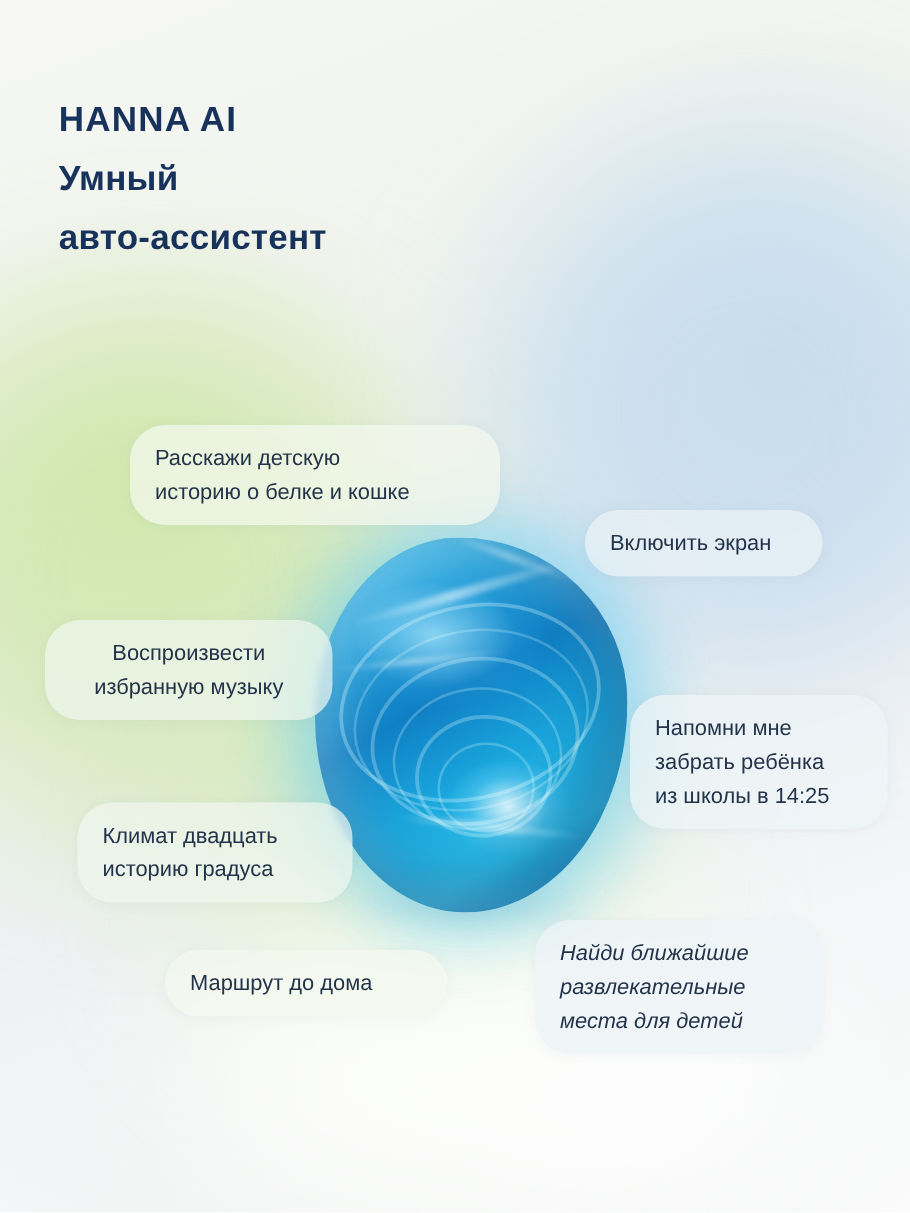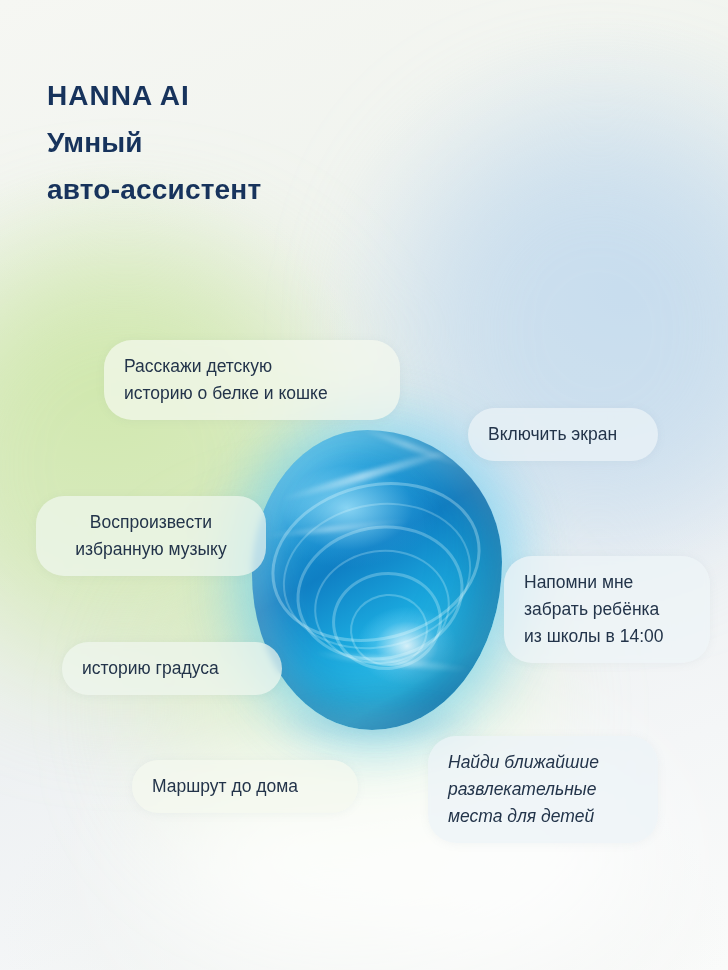--- a/index.html
+++ b/index.html
@@ -205,24 +205,25 @@
   </div>
 
   <div class="chip g2 chip-3">
     <span class="line">Воспроизвести</span>
     <span class="line">избранную музыку</span>
   </div>
 
   <div class="chip g4 chip-4">
     <span class="line">Напомни мне</span>
     <span class="line">забрать ребёнка</span>
-    <span class="line">из школы в 14:00</span>
+    <span class="line">из школы в 14:25</span>
   </div>
 
   <div class="chip g2 chip-5">
+    <span class="line">Климат двадцать</span>
     <span class="line">историю градуса</span>
   </div>
 
   <div class="chip g1 chip-6">
     <span class="line">Маршрут до дома</span>
   </div>
 
   <div class="chip g3 chip-7">
     <span class="line">Найди ближайшие</span>
     <span class="line">развлекательные</span>

